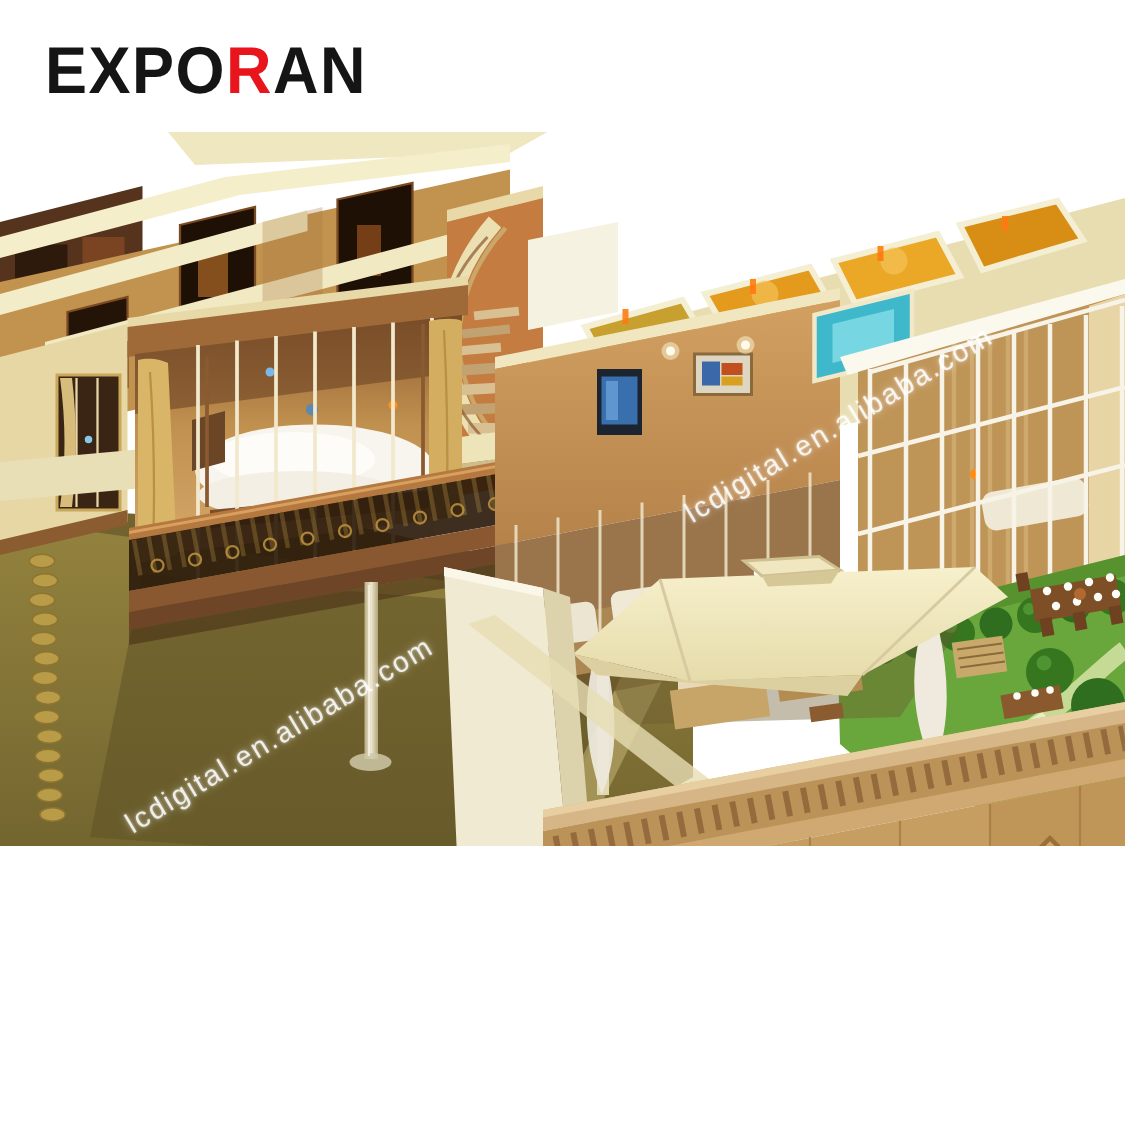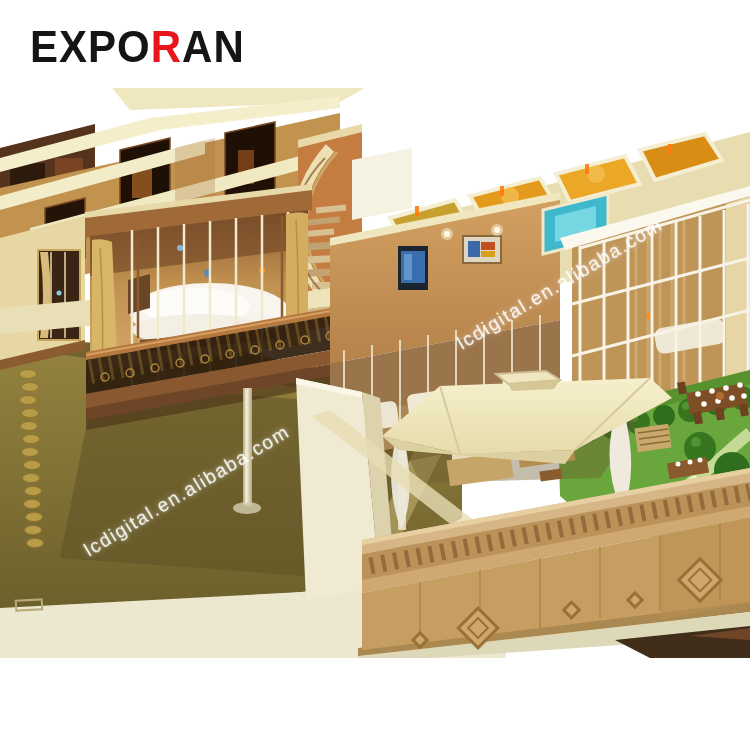--- a/index.html
+++ b/index.html
@@ -1,16 +1,16 @@
 <!DOCTYPE html>
 <html><head>
 <meta charset="utf-8">
 <style>
   html,body{margin:0;padding:0;background:#ffffff;}
-  .canvas{position:relative;width:750px;height:750px;background:#ffffff;overflow:hidden;
+  .canvas{position:relative;width:750px;height:564px;background:#ffffff;overflow:hidden;
           font-family:"Liberation Sans",sans-serif;}
   .logo{position:absolute;left:30px;top:22px;font-size:42px;font-weight:bold;
         letter-spacing:1px;color:#151515;transform:scaleY(1.05);transform-origin:left top;
         white-space:nowrap;}
   .logo .accent{color:#e8151d;}
   .photo{position:absolute;left:0;top:88px;width:750px;height:570px;}
   .photo svg{display:block;}
   .watermark{position:absolute;color:rgba(255,255,255,0.82);font-size:19px;
              letter-spacing:1.6px;white-space:nowrap;
              text-shadow:0 0 6px rgba(255,255,255,0.5), 0 0 2px rgba(255,255,255,0.6);

